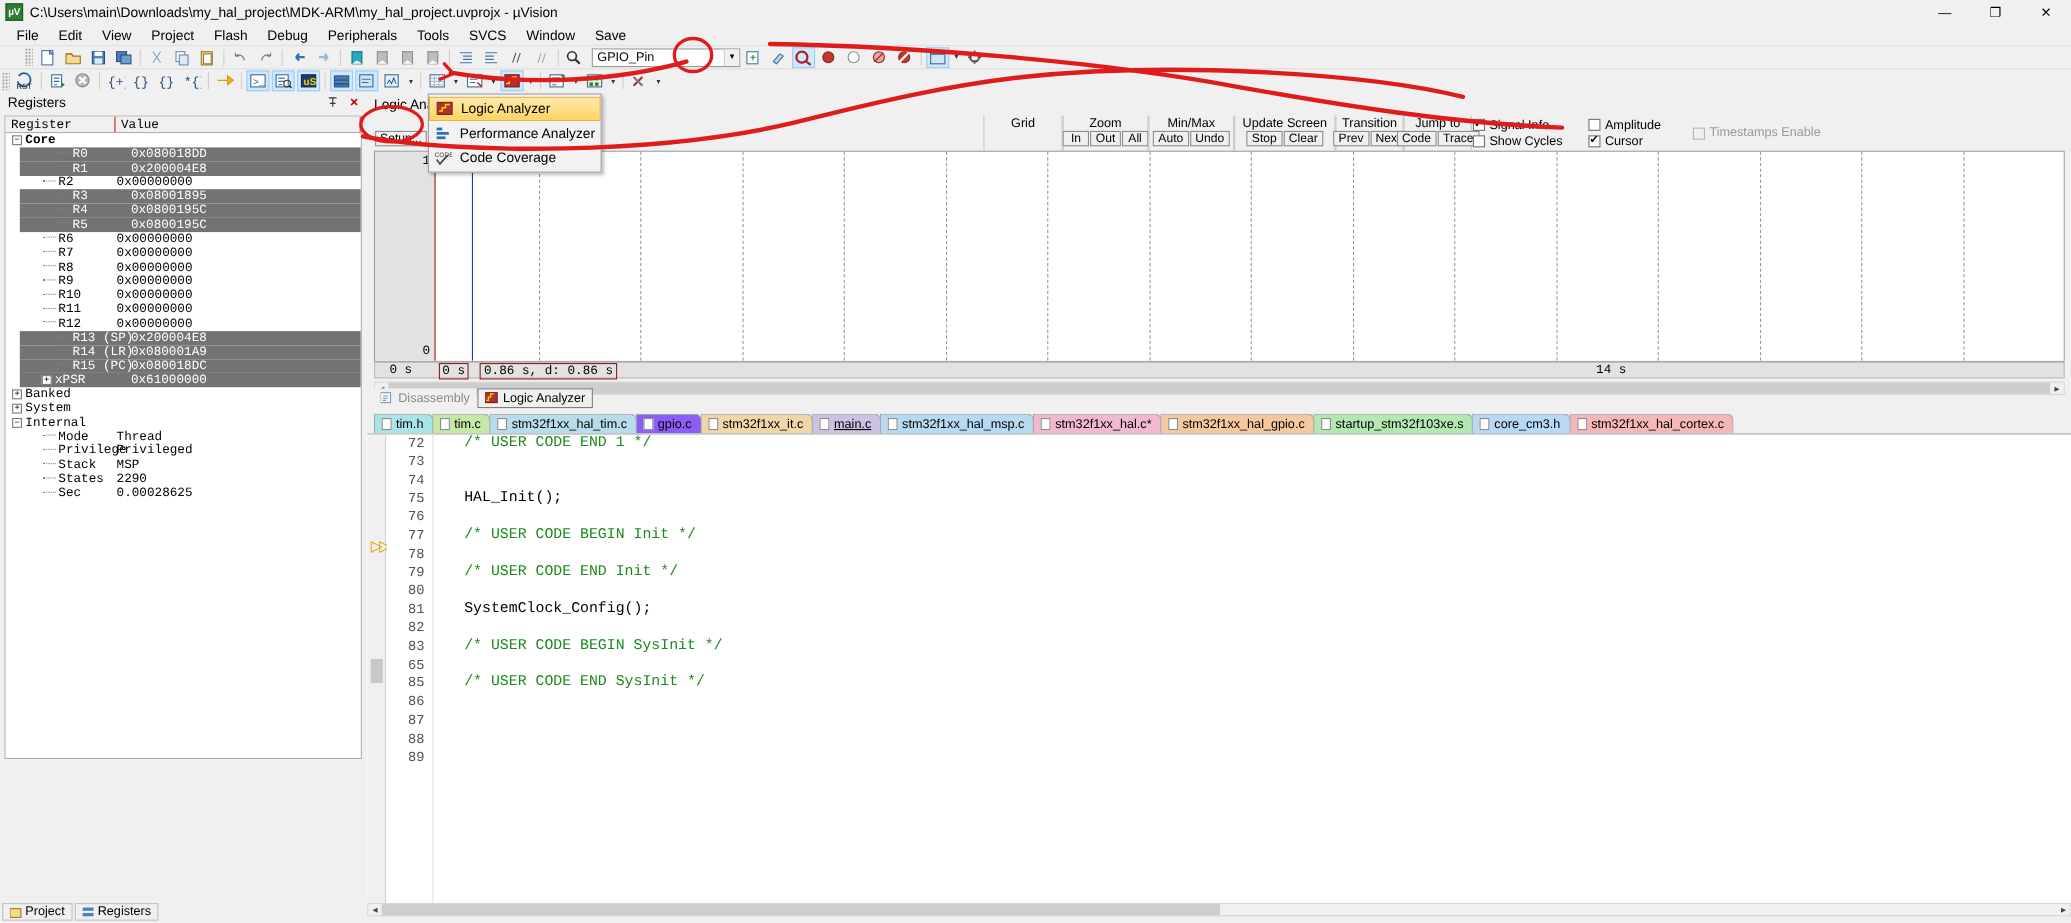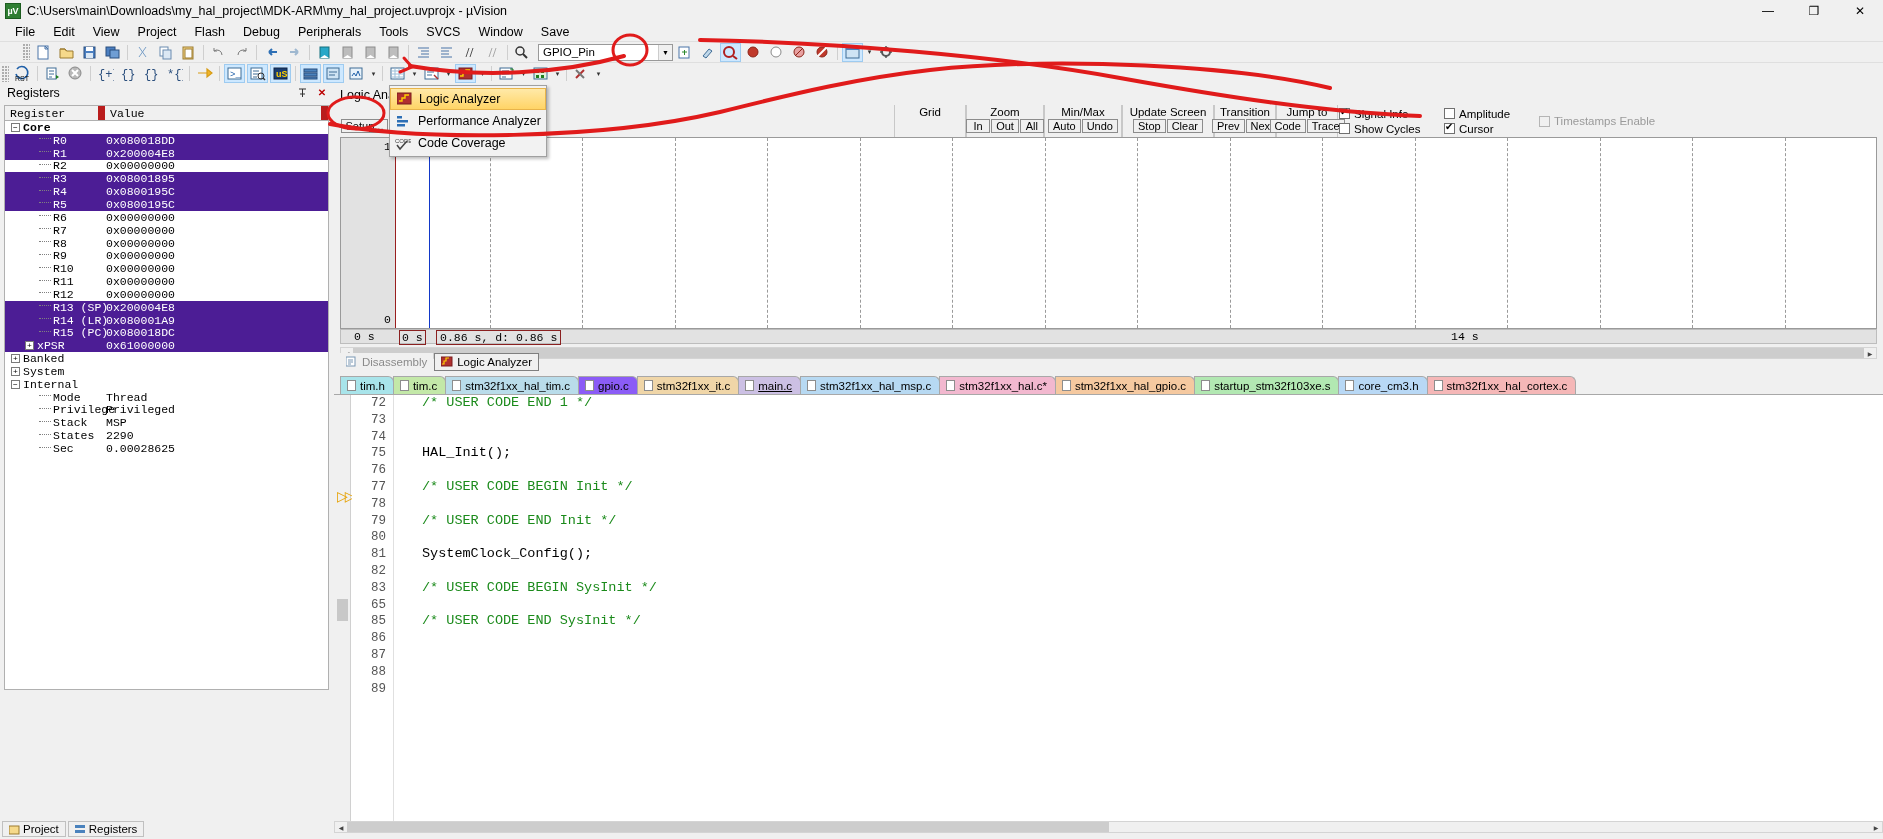--- a/index.html
+++ b/index.html
@@ -61,28 +61,28 @@
                    font-size:12.5px; position:relative; }
   .pinbtn { position:absolute; right:24px; top:1px; width:13px; height:13px;
             display:flex; align-items:center; justify-content:center; font-size:10px; }
   .closebtn { position:absolute; right:4px; top:1px; width:14px; height:13px;
               display:flex; align-items:center; justify-content:center;
               color:#b00; font-size:10px; font-weight:bold; }
   .reggrid { position:absolute; left:4px; top:20px; width:325px; height:585px;
              background:#fff; border:1px solid #b0b0b0; overflow:hidden; }
   .colhdr { display:flex; height:15px; background:#f0f0f0; border-bottom:1px solid #b0b0b0;
             font-family:"Liberation Mono", monospace; font-size:11.5px; }
-  .colhdr div { border-right:7px solid #b91c1c; padding-left:5px; line-height:15px;
+  .colhdr div { border-right:1px solid #b91c1c; padding-left:5px; line-height:15px;
                 overflow:hidden; white-space:nowrap; }
   .ch-reg { width:100px; }
   .ch-val { width:223px; }
   .regrows { font-family:"Liberation Mono", monospace; font-size:11.5px; }
   .rrow { height:12.85px; display:flex; align-items:center; white-space:nowrap;
           position:relative; }
-  .rrow.sel { background:#4c1d95; color:#fff; }
+  .rrow.sel { background:#737373; color:#fff;margin-left:13px; }
   .rrow .nm { width:auto; }
   .rrow .vl { position:absolute; left:101px; }
   .exp { display:inline-block; width:9px; height:9px; border:1px solid #7a7a7a;
          background:#fff; font-size:8px; line-height:7px; text-align:center;
          margin-right:3px; color:#000; }
   .dots { display:inline-block; width:12px; height:1px; border-top:1px dotted #808080;
           margin:0 2px 3px 0; vertical-align:middle; }
 
   .statusbtm { position:absolute; left:0; top:698px; width:333px; height:141px; }
   .bottabs { position:absolute; left:2px; bottom:2px; display:flex; gap:2px; }

